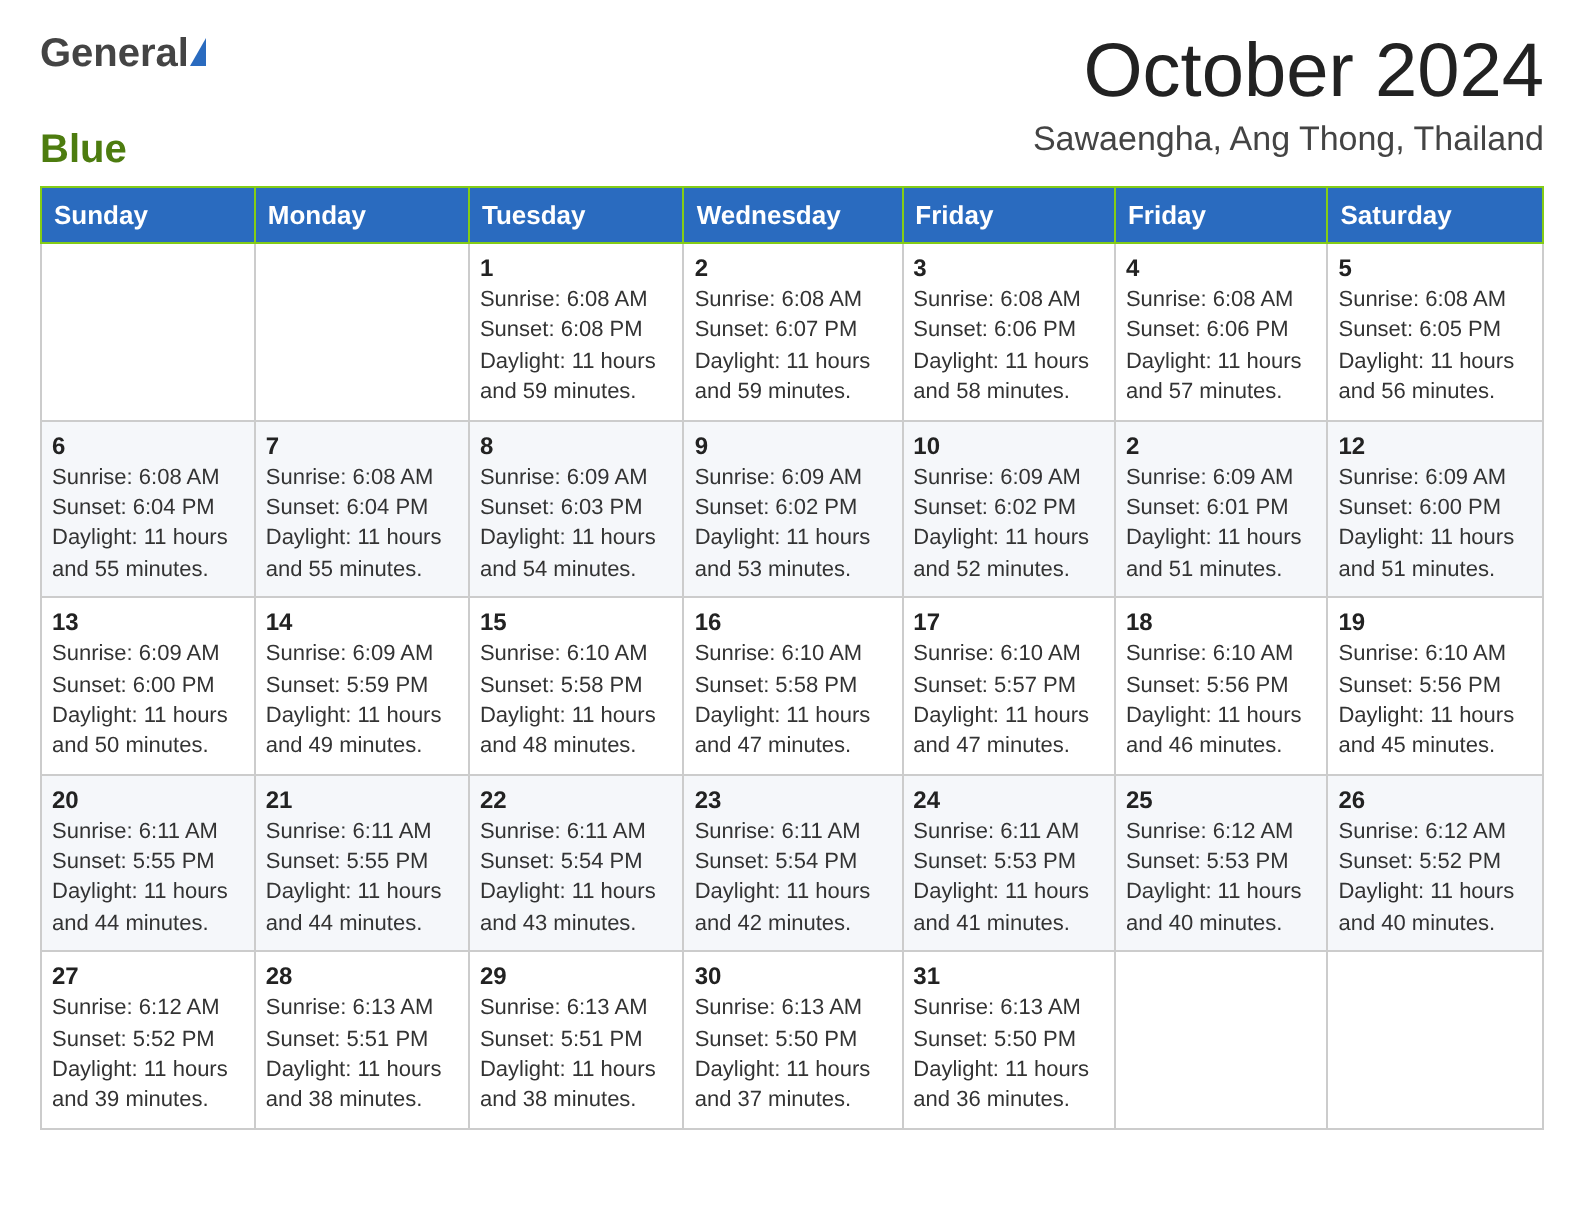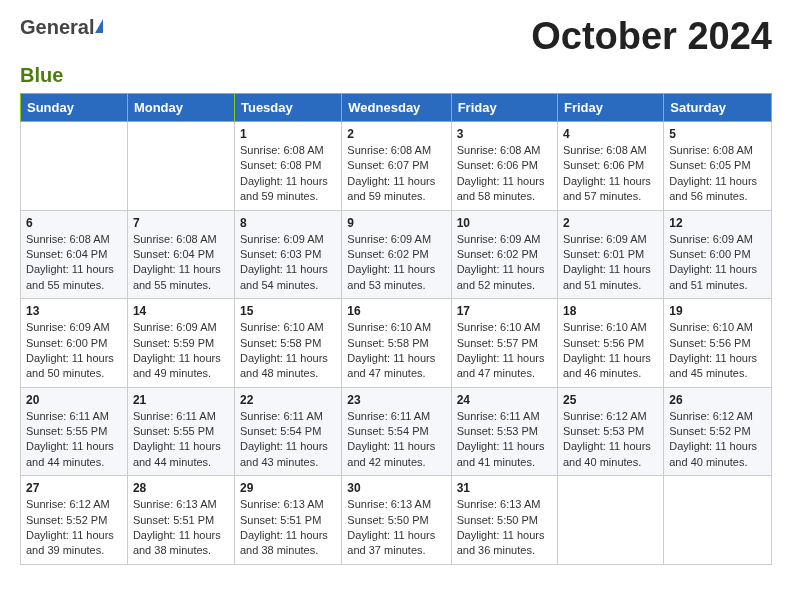--- a/index.html
+++ b/index.html
@@ -20,21 +20,21 @@
       display: flex;
       flex-direction: column;
       align-items: flex-start;
       gap: 29px;
     }
     .title-block {
       text-align: right;
     }
     .title-main {
       font-size: 38px;
-      font-weight: bold;
+      font-weight: normal;
       color: #222;
       line-height: 1.1;
     }
     .title-sub {
       font-size: 17px;
       color: #444;
       margin-top: 2px;
     }
     .calendar {
       width: 100%;
@@ -84,20 +84,21 @@
 <div class="header">
   <div class="logo">
     <div style="display:flex;align-items:center;">
       <span style="font-size:20px;font-weight:bold;color:#444;">General</span>
       <span style="display:inline-block;margin-left:1px;width:0;height:0;border-left:8px solid transparent;border-bottom:14px solid #2a6bbf;vertical-align:middle;position:relative;top:-2px;"></span>
     </div>
     <span style="font-size:20px;font-weight:bold;color:#4d7c0f;margin-top:-4px;">Blue</span>
   </div>
   <div class="title-block">
     <div class="title-main">October 2024</div>
+    <div class="title-sub">Sawaengha, Ang Thong, Thailand</div>
   </div>
 </div>
 
 <table class="calendar">
   <thead>
     <tr>
     <th>Sunday</th>
         <th>Monday</th>
         <th>Tuesday</th>
         <th>Wednesday</th>

